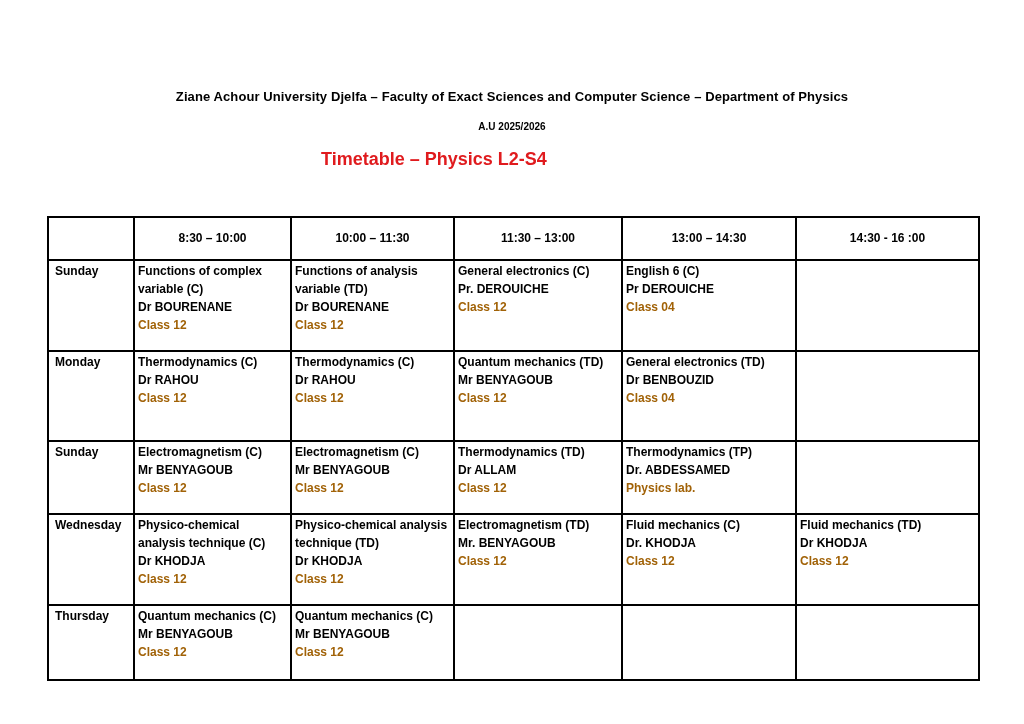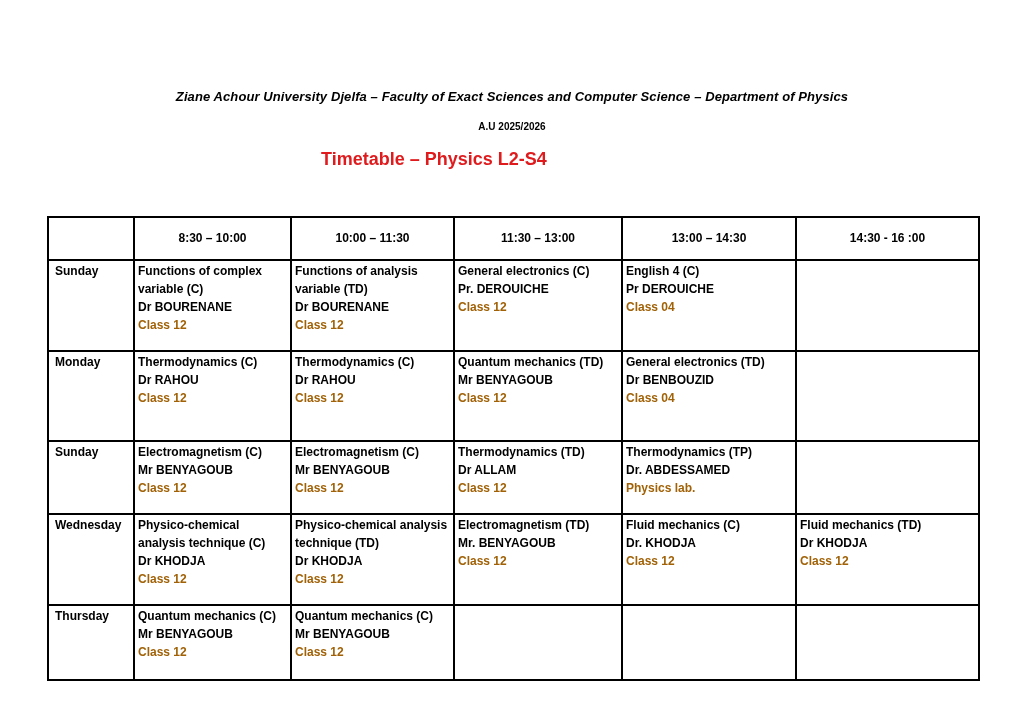--- a/index.html
+++ b/index.html
@@ -17,21 +17,20 @@
   }
   .doc-header-line1 {
     position: absolute;
     top: 89px;
     left: 0;
     width: 1024px;
     text-align: center;
     font-size: 13px;
     font-weight: bold;
     letter-spacing: 0.1px;
-    font-style: italic;
   }
   .doc-header-line2 {
     position: absolute;
     top: 121px;
     left: 0;
     width: 1024px;
     text-align: center;
     font-size: 10px;
     font-weight: bold;
   }
@@ -127,21 +126,21 @@
           <div class="course">Functions of analysis variable (TD)</div>
           <div class="teacher">Dr BOURENANE</div>
           <div class="room">Class 12</div>
         </td>
         <td class="slot">
           <div class="course">General electronics (C)</div>
           <div class="teacher">Pr. DEROUICHE</div>
           <div class="room">Class 12</div>
         </td>
         <td class="slot">
-          <div class="course">English 4 (C)</div>
+          <div class="course">English 6 (C)</div>
           <div class="teacher">Pr DEROUICHE</div>
           <div class="room">Class 04</div>
         </td>
         <td class="slot"></td>
       </tr>
       <tr class="row-1">
         <td class="day">Monday</td>
         <td class="slot">
           <div class="course">Thermodynamics (C)</div>
           <div class="teacher">Dr RAHOU</div>

